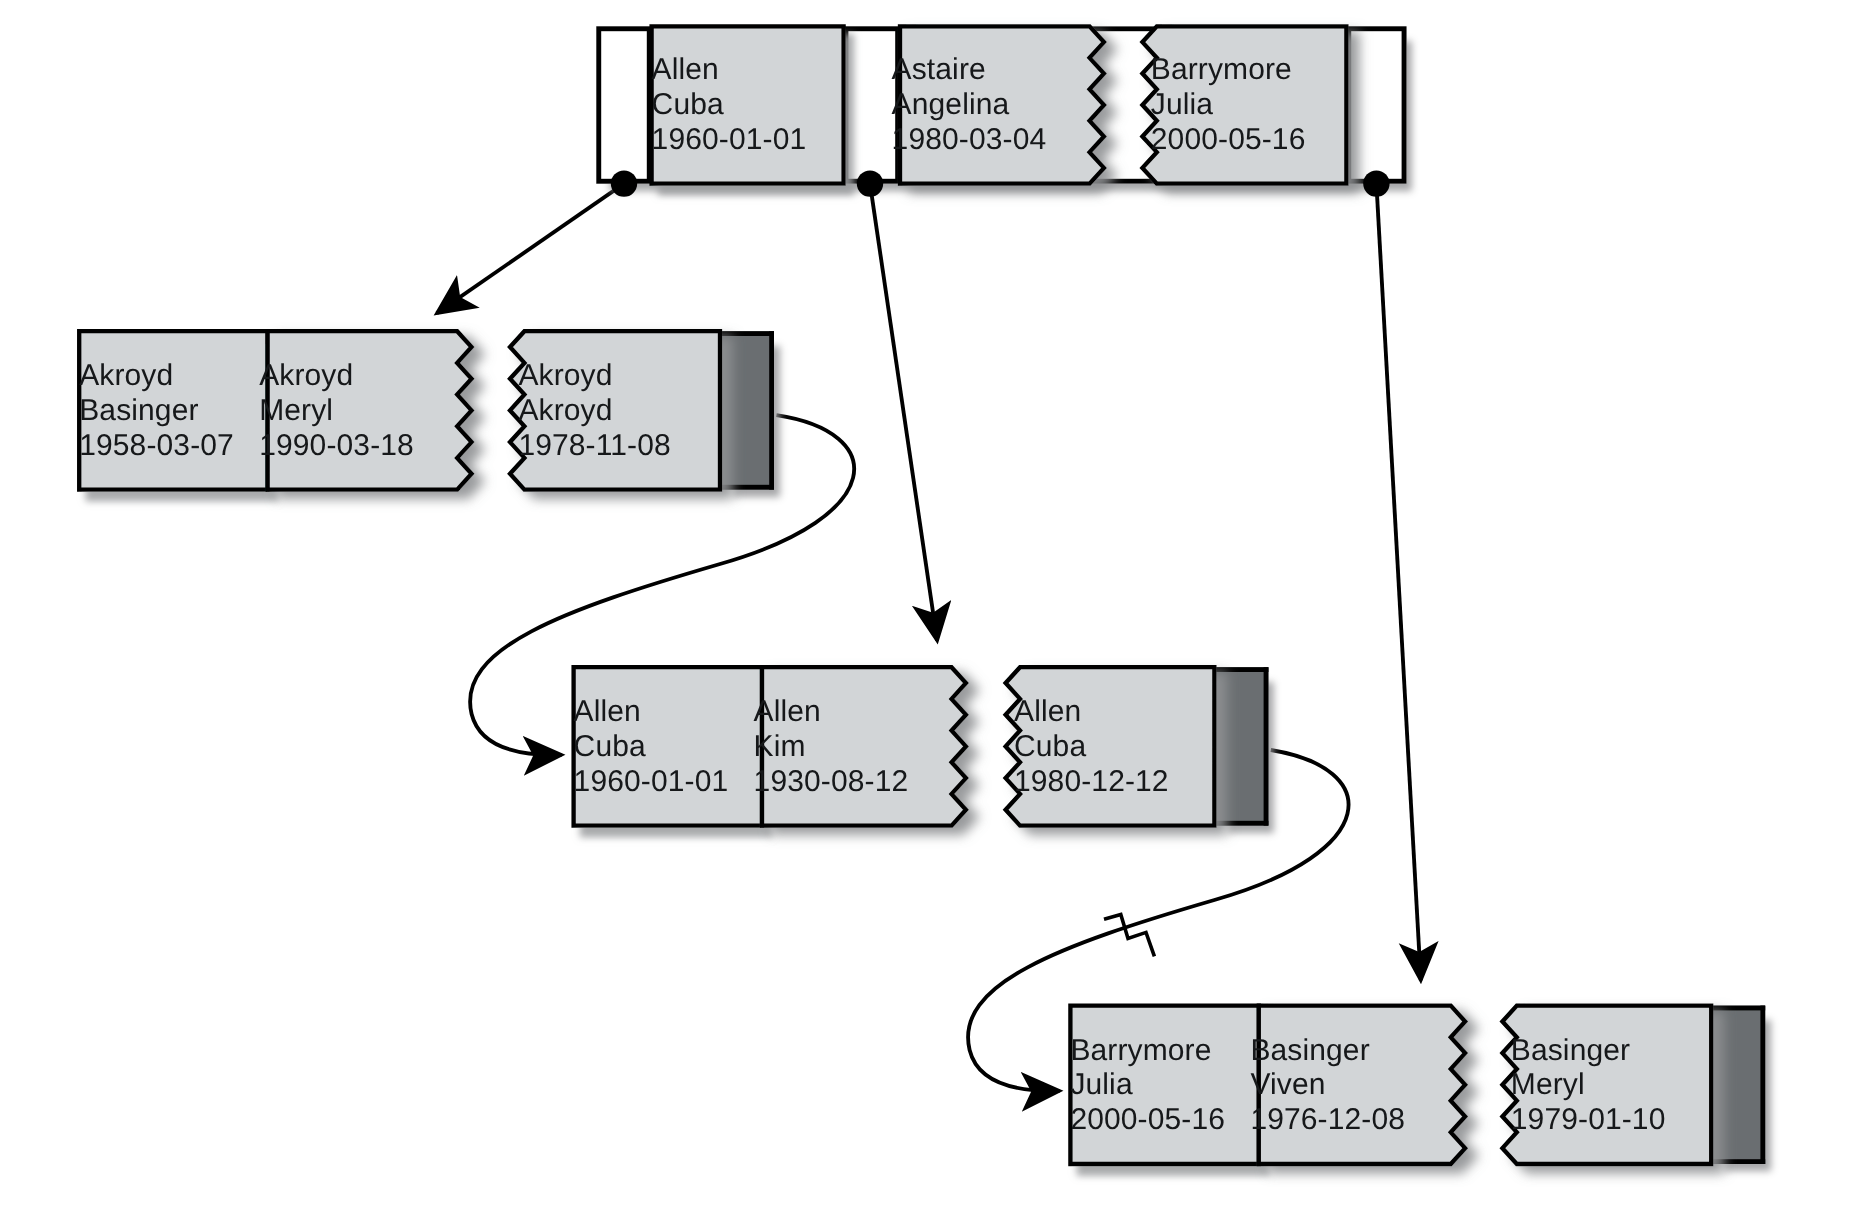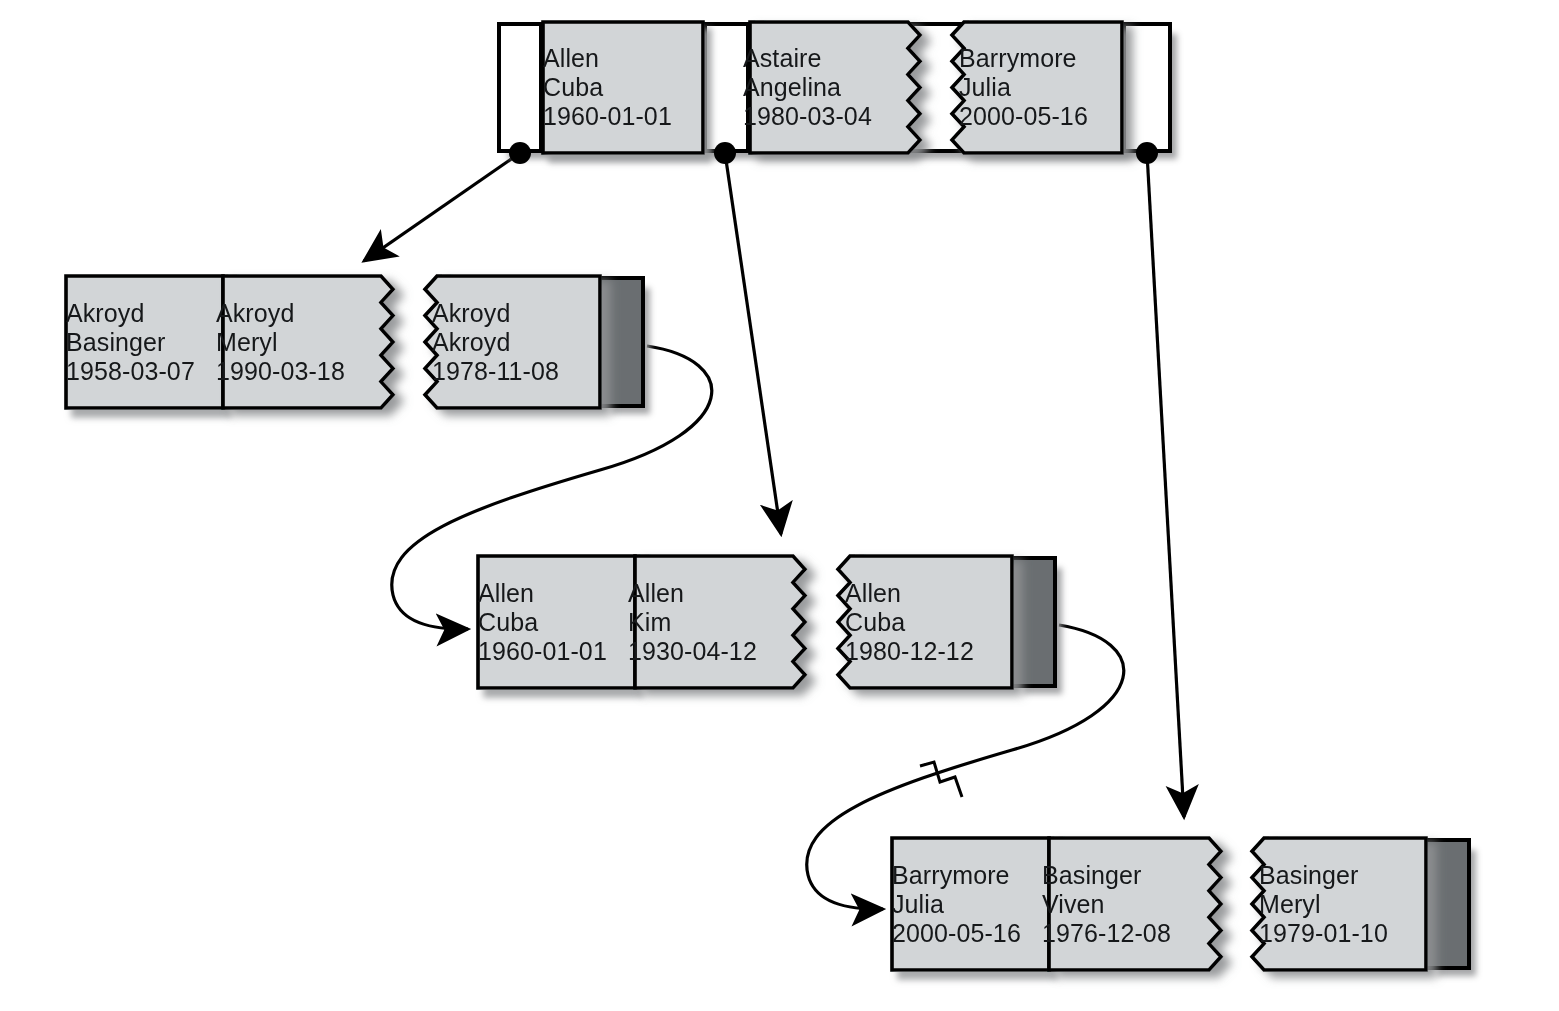--- a/index.html
+++ b/index.html
@@ -191,21 +191,21 @@
         <span class="ln">1960-01-01</span>
       </div>
     </div>
     <div class="cell torn-r" style="left: 635px; top: 556px; width: 170px; height: 132px;">
       <svg width="196" height="154" viewBox="0 0 196 154">
         <path d="M 0,0 L 158,0 L 170,13.2 L 158,26.4 L 170,39.599999999999994 L 158,52.8 L 170,66 L 158,79.19999999999999 L 170,92.39999999999999 L 158,105.6 L 170,118.8 L 158,132 L 0,132 L 0,0 Z" fill="#d2d5d7" stroke="#000000" stroke-width="3.6" stroke-linejoin="miter" filter="url(#tearshadow)"></path>
       </svg>
       <div class="txt">
         <span class="ln">Allen</span>
         <span class="ln">Kim</span>
-        <span class="ln">1930-04-12</span>
+        <span class="ln">1930-08-12</span>
       </div>
     </div>
     <div class="cell torn-l" style="left: 838px; top: 556px; width: 174px; height: 132px;">
       <svg width="200" height="154" viewBox="0 0 200 154">
         <path d="M 12,0 L 174,0 L 174,132 L 12,132 L 0,118.8 L 12,105.6 L 0,92.39999999999999 L 12,79.19999999999999 L 0,65.99999999999999 L 12,52.79999999999999 L 0,39.599999999999994 L 12,26.4 L 0,13.2 L 12,0 Z" fill="#d2d5d7" stroke="#000000" stroke-width="3.6" stroke-linejoin="miter" filter="url(#tearshadow)"></path>
       </svg>
       <div class="txt">
         <span class="ln">Allen</span>
         <span class="ln">Cuba</span>
         <span class="ln">1980-12-12</span>

